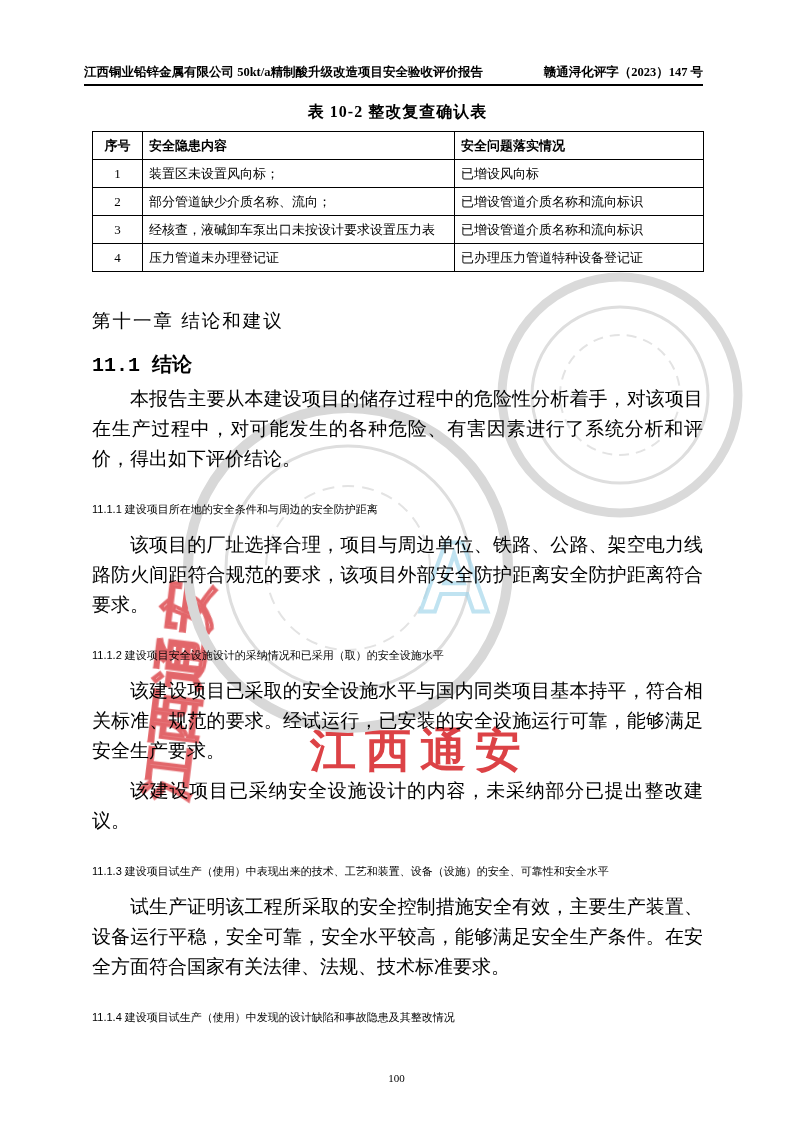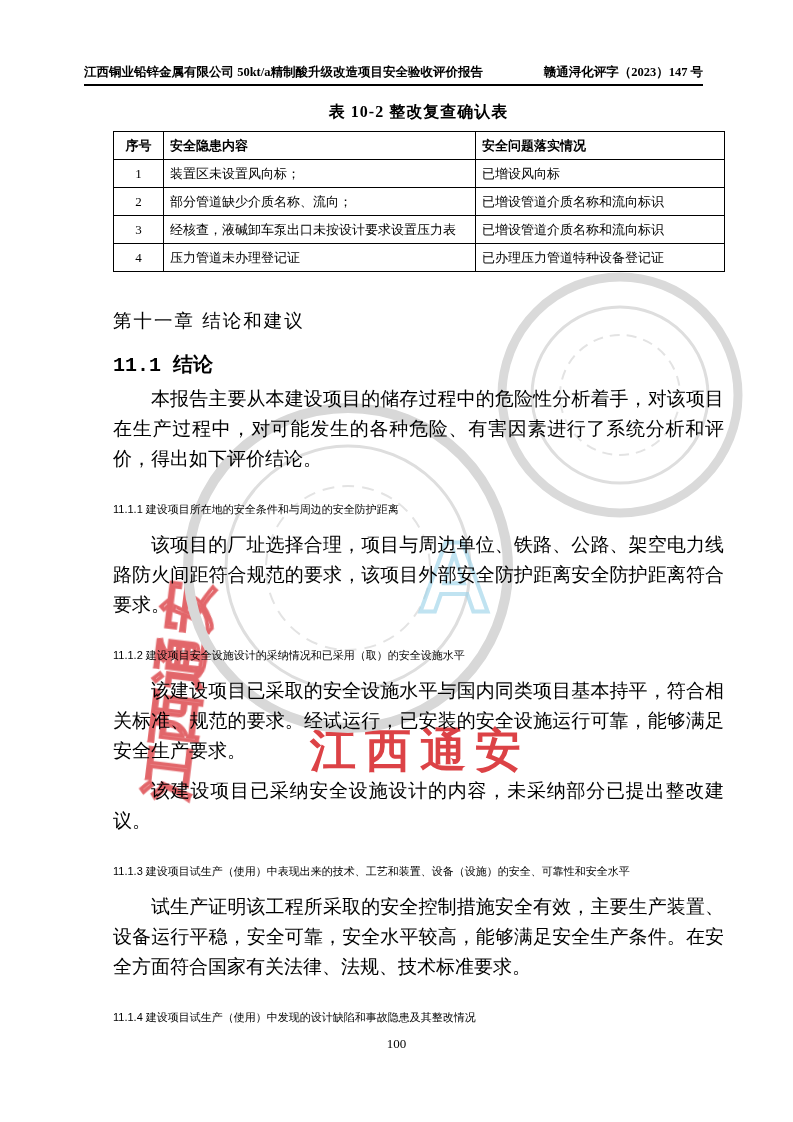--- a/index.html
+++ b/index.html
@@ -9,21 +9,21 @@
   }
   .page{position:absolute;inset:0;}
   
   .header{
     position:absolute;top:64px;left:84px;right:90px;
     display:flex;justify-content:space-between;align-items:flex-end;
     border-bottom:2px solid #000;padding-bottom:3px;
     font-size:12.5px;font-weight:bold;z-index:2;
   }
   
-  .content{position:absolute;top:92px;left:92px;width:611px;z-index:2;margin-left:21px;}
+  .content{position:absolute;top:92px;left:92px;width:611px;z-index:2;}
   .tbl-caption{
     text-align:center;font-weight:bold;font-size:16px;margin:10px 0 8px 0;
     font-family:"Liberation Serif","DejaVu Serif",serif;letter-spacing:1px;
   }
   table.rect{border-collapse:collapse;width:100%;table-layout:fixed;}
   table.rect th,table.rect td{
     border:1.6px solid #000;font-size:13px;line-height:19px;
     padding:4px 6px;vertical-align:middle;word-break:break-all;
   }
   table.rect th{font-weight:bold;text-align:left;}
@@ -40,22 +40,22 @@
   .h3{
     font-weight:normal;font-size:11px;margin:20px 0 6px 0;line-height:30px;
     font-family:"Liberation Sans","DejaVu Sans",sans-serif;text-align:justify;
   }
   .para{
     font-size:19px;line-height:30px;text-indent:2em;text-align:justify;
     margin:6px 0 10px 0;
   }
   
   .footer{
-    position:absolute;left:0;right:0;top:1036px;text-align:center;
-    font-size:13px;z-index:2;
+    position:absolute;left:0;right:0;top:1072px;text-align:center;
+    font-size:11px;z-index:2;
   }
   
   .stamps{position:absolute;inset:0;z-index:1;pointer-events:none;}
   .wm-red{pointer-events:none;z-index:3;mix-blend-mode:multiply;}
   .wm-solid{
     position:absolute;left:310px;top:720px;
     font-size:46px;font-weight:bold;letter-spacing:9px;
     color:rgba(214,33,38,0.85);
     font-family:"Liberation Sans","DejaVu Sans",sans-serif;
   }

